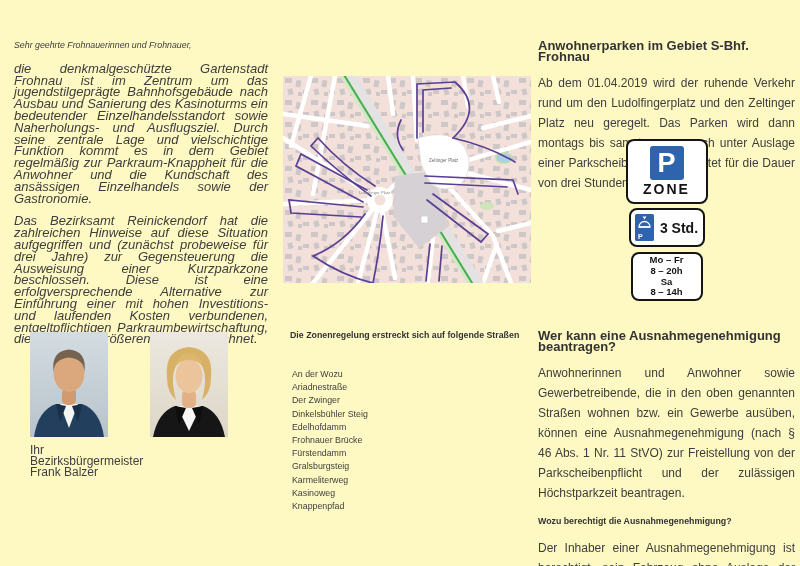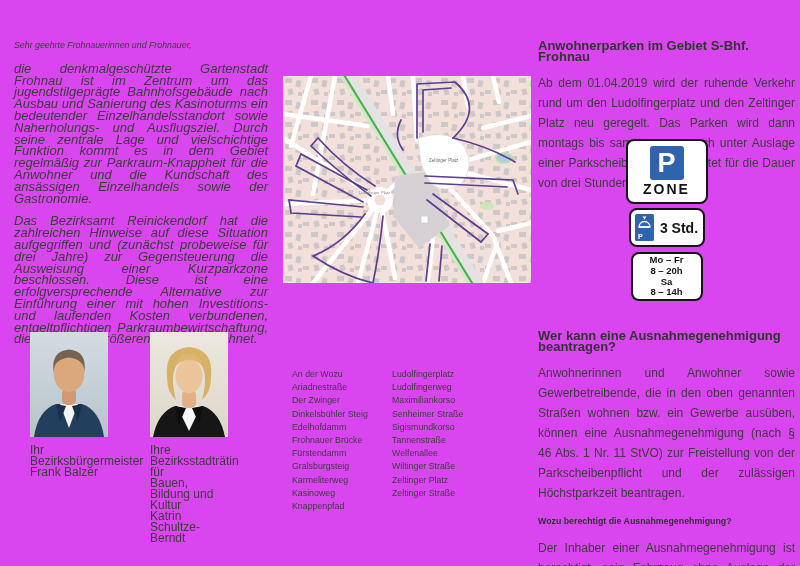--- a/index.html
+++ b/index.html
@@ -1,21 +1,21 @@
 <!DOCTYPE html>
 <html><head>
 <meta charset="utf-8">
 <style>
   html,body{margin:0;padding:0;}
   body{
     width:800px;height:566px;background:#ffffff;
     font-family:"Liberation Sans",sans-serif;color:#3d3d3d;
     position:relative;overflow:hidden;
   }
-  .page{position:absolute;inset:0;background:#d946ef;padding-left:32px;}
+  .page{position:absolute;inset:0;background:#fef9c3;padding-left:32px;}
 
   
   .col-left{position:absolute;left:14px;top:40px;width:254px;}
   .greeting{font-style:italic;font-size:8.8px;line-height:11.8px;}
   .lpara{font-style:italic;font-size:13px;line-height:11.8px;text-align:justify;margin-top:11px;}
 
   .photos{position:absolute;left:14px;top:332px;width:254px;}
   .portrait{position:absolute;top:0;width:78px;}
   .portrait svg{display:block;width:78px;height:105px;}
   .p1{left:16px;} .p2{left:136px;}
@@ -94,23 +94,20 @@
         <rect width="78" height="105" fill="url(#bg2)"></rect>
         <path d="M3 105 Q8 80 25 74 L53 74 Q70 80 75 105 Z" fill="#161616"></path>
         <polygon points="27,74 51,74 39,99" fill="#f7f7f5"></polygon>
         <path d="M25 74 L36 76 L29 92 Z" fill="#0d0d0d"></path>
         <path d="M53 74 L42 76 L49 92 Z" fill="#0d0d0d"></path>
         <rect x="32" y="58" width="14" height="18" rx="5" fill="#e3b088"></rect>
         <path d="M39 15 Q64 17 61 46 Q61 60 52 68 Q59 42 50 31 Q44 25 39 25 Q34 25 28 31 Q19 42 26 68 Q17 60 17 46 Q14 17 39 15 Z" fill="#d7b266"></path>
         <ellipse cx="39" cy="44" rx="13.5" ry="17" fill="#ecc49c"></ellipse>
         <path d="M25 36 Q27 22 39 22 Q51 22 53 36 Q49 28 39 28 Q29 28 25 36 Z" fill="#dcb86e"></path>
       </svg>
-      <div class="caption">Ihre Bezirksstadträtin für
-Bauen, Bildung und Kultur
-Katrin Schultze-Berndt</div>
     </div>
   </div>
 
   <div class="map">
     <svg viewBox="0 0 248 207">
       <defs>
         <pattern id="bldgs" width="26" height="22" patternUnits="userSpaceOnUse">
           <rect x="2" y="2" width="7" height="5" fill="#c8c3c5"></rect>
           <rect x="13" y="4" width="5" height="7" fill="#c8c3c5" transform="rotate(12 15 7)"></rect>
           <rect x="20" y="14" width="6" height="4" fill="#c8c3c5"></rect>
@@ -176,46 +173,35 @@
           <path d="M82 138 Q60 168 30 180 Q60 200 90 207 Q97 172 100 140"></path>
           <path d="M118 44 Q110 60 120 74"></path>
         </g>
 
         <text x="146" y="86" font-size="4.6" fill="#6e6e6e" font-family="Liberation Sans, sans-serif">Zeltinger Platz</text>
         <text x="76" y="118" font-size="4.2" fill="#8a8a8a" font-family="Liberation Sans, sans-serif">Ludolfinger Platz</text>
       </g>
     </svg>
   </div>
 
+  <div class="streets-heading">Die Zonenregelung erstreckt sich auf folgende Straßen</div>
   <div class="streets">
     <ul class="c1">
         <li>An der Wozu</li>
         <li>Ariadnestraße</li>
         <li>Der Zwinger</li>
         <li>Dinkelsbühler Steig</li>
         <li>Edelhofdamm</li>
         <li>Frohnauer Brücke</li>
         <li>Fürstendamm</li>
         <li>Gralsburgsteig</li>
         <li>Karmeliterweg</li>
         <li>Kasinoweg</li>
         <li>Knappenpfad</li>
       </ul>
-    <ul class="c2">
-        <li>Ludolfingerplatz</li>
-        <li>Ludolfingerweg</li>
-        <li>Maximiliankorso</li>
-        <li>Senheimer Straße</li>
-        <li>Sigismundkorso</li>
-        <li>Tannenstraße</li>
-        <li>Welfenallee</li>
-        <li>Wiltinger Straße</li>
-        <li>Zeltinger Platz</li>
-        <li>Zeltinger Straße</li>
-      </ul>
   </div>
 
   <div class="col-right">
     <div class="rhead">Anwohnerparken im Gebiet S-Bhf. Frohnau</div>
     <div class="rpara">Ab dem 01.04.2019 wird der ruhende Verkehr rund um den Ludolfingerplatz und den Zeltinger Platz neu geregelt. Das Parken wird dann montags bis samstags nur noch unter Auslage einer Parkscheibe zeitlich befristet für die Dauer von drei Stunden möglich sein.</div>
   </div>
 
   <div class="signs">
     <div class="sign sign-zone">
       <div class="pbox">

